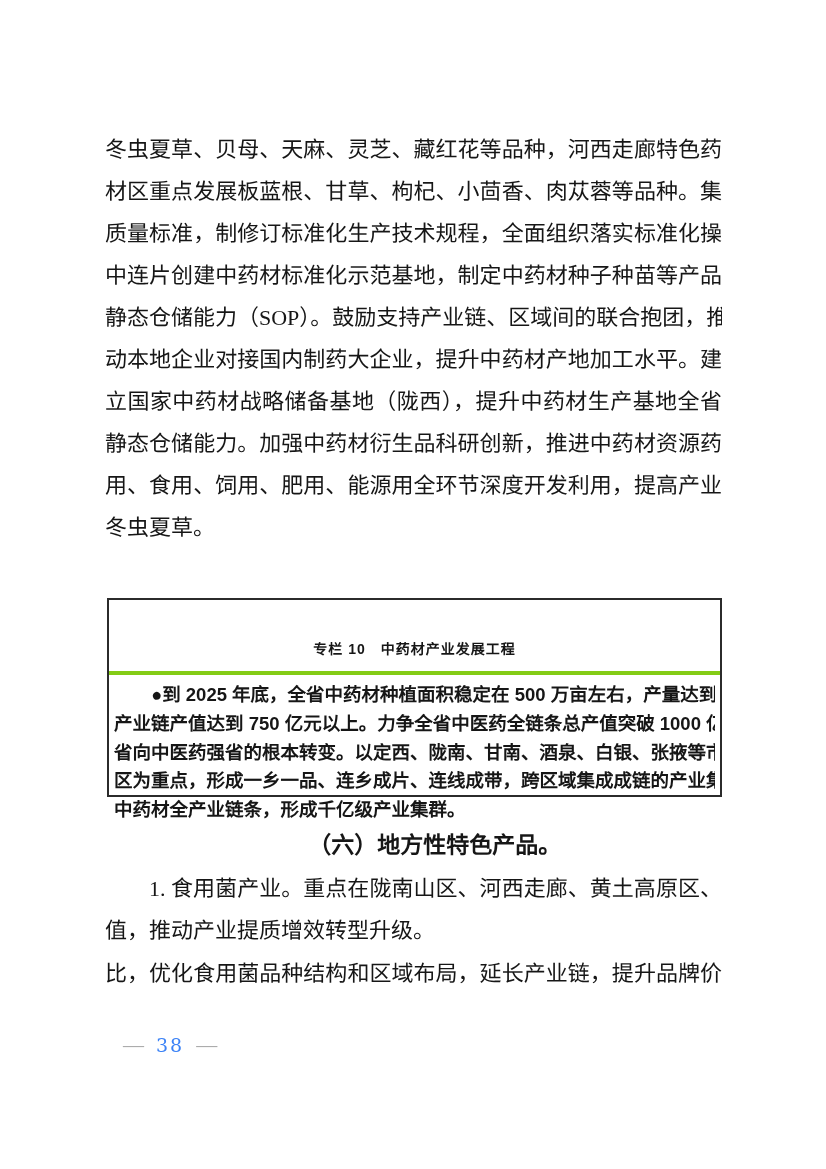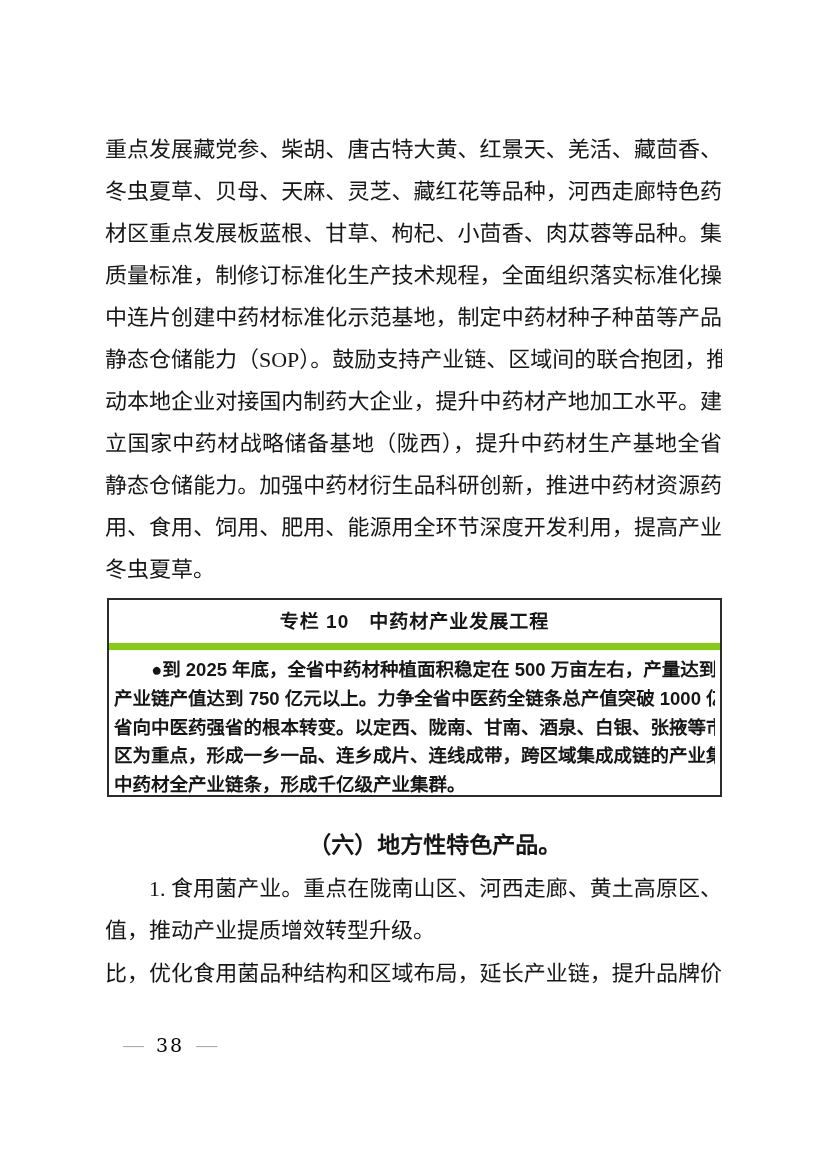--- a/index.html
+++ b/index.html
@@ -45,23 +45,24 @@
     box-sizing: border-box;
     border: 2px solid #2b2b2b;
     background: #ffffff;
   }
   .box-header {
     height: 43px;
     line-height: 43px;
     text-align: center;
     font-family: "Liberation Sans", "DejaVu Sans", sans-serif;
     font-weight: bold;
-    font-size: 19px;
-    border-bottom: 7px solid #84cc16;
+    font-size: 14px;
+    border-bottom: 4px solid #84cc16;
     letter-spacing: 1px;
+    margin-top: 28px;
   }
   .box-body {
     padding: 6px 5px 0 5px;
     font-family: "Liberation Sans", "DejaVu Sans", sans-serif;
     font-weight: bold;
     font-size: 18.5px;
   }
   .bline {
     height: 28.8px;
     line-height: 28.8px;
@@ -112,32 +113,31 @@
     align-items: center;
     gap: 12px;
     font-size: 19px;
   }
   .footer-dash {
     color: #a8a8a8;
     font-size: 21px;
     line-height: 1;
   }
   .footer-number {
-    color: #000000;
+    color: #3b82f6;
     font-family: "DejaVu Serif", "Liberation Serif", serif;
     letter-spacing: 2px;
   }
 </style>
 </head>
 <body>
 
 <div class="page">
 
   <div class="main-text">
-    <div class="pline">重点发展藏党参、柴胡、唐古特大黄、红景天、羌活、藏茴香、</div>
     <div class="pline">冬虫夏草、贝母、天麻、灵芝、藏红花等品种，河西走廊特色药</div>
     <div class="pline">材区重点发展板蓝根、甘草、枸杞、小茴香、肉苁蓉等品种。集</div>
     <div class="pline">质量标准，制修订标准化生产技术规程，全面组织落实标准化操</div>
     <div class="pline">中连片创建中药材标准化示范基地，制定中药材种子种苗等产品</div>
     <div class="pline">静态仓储能力（SOP）。鼓励支持产业链、区域间的联合抱团，推</div>
     <div class="pline">动本地企业对接国内制药大企业，提升中药材产地加工水平。建</div>
     <div class="pline">立国家中药材战略储备基地（陇西），提升中药材生产基地全省</div>
     <div class="pline">静态仓储能力。加强中药材衍生品科研创新，推进中药材资源药</div>
     <div class="pline">用、食用、饲用、肥用、能源用全环节深度开发利用，提高产业</div>
     <div class="pline short">冬虫夏草。</div>

